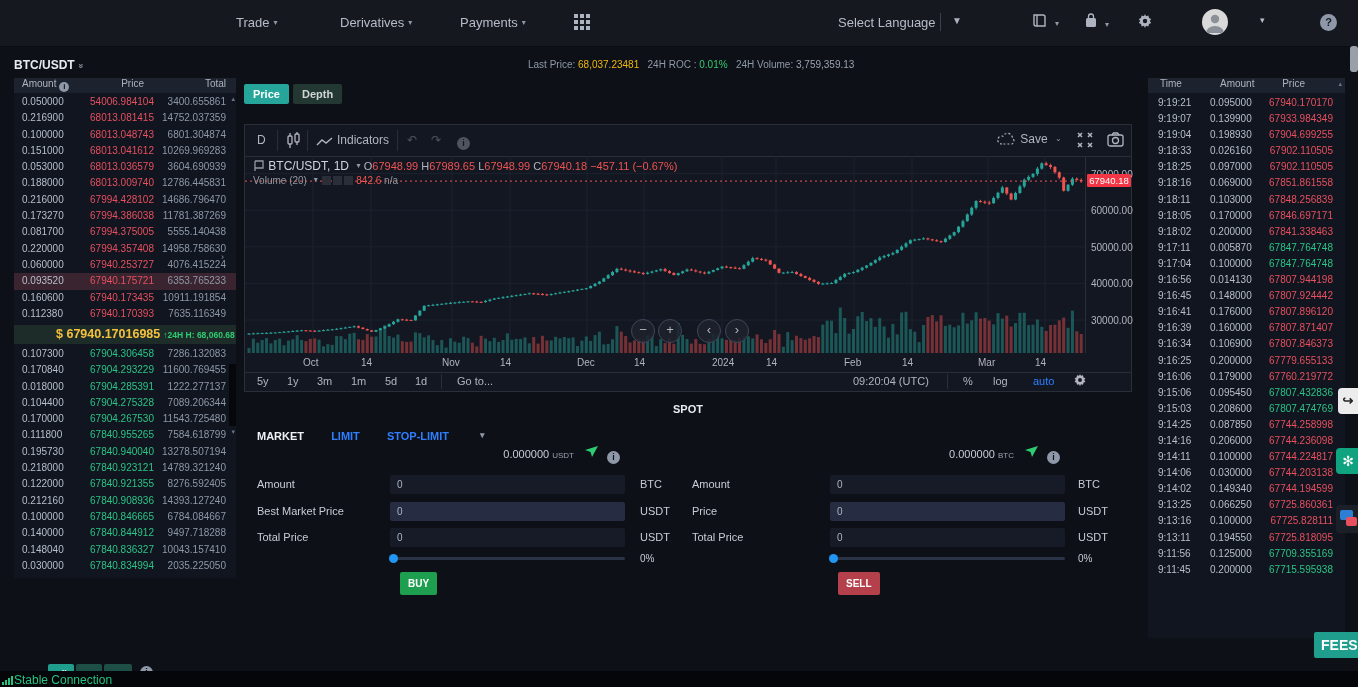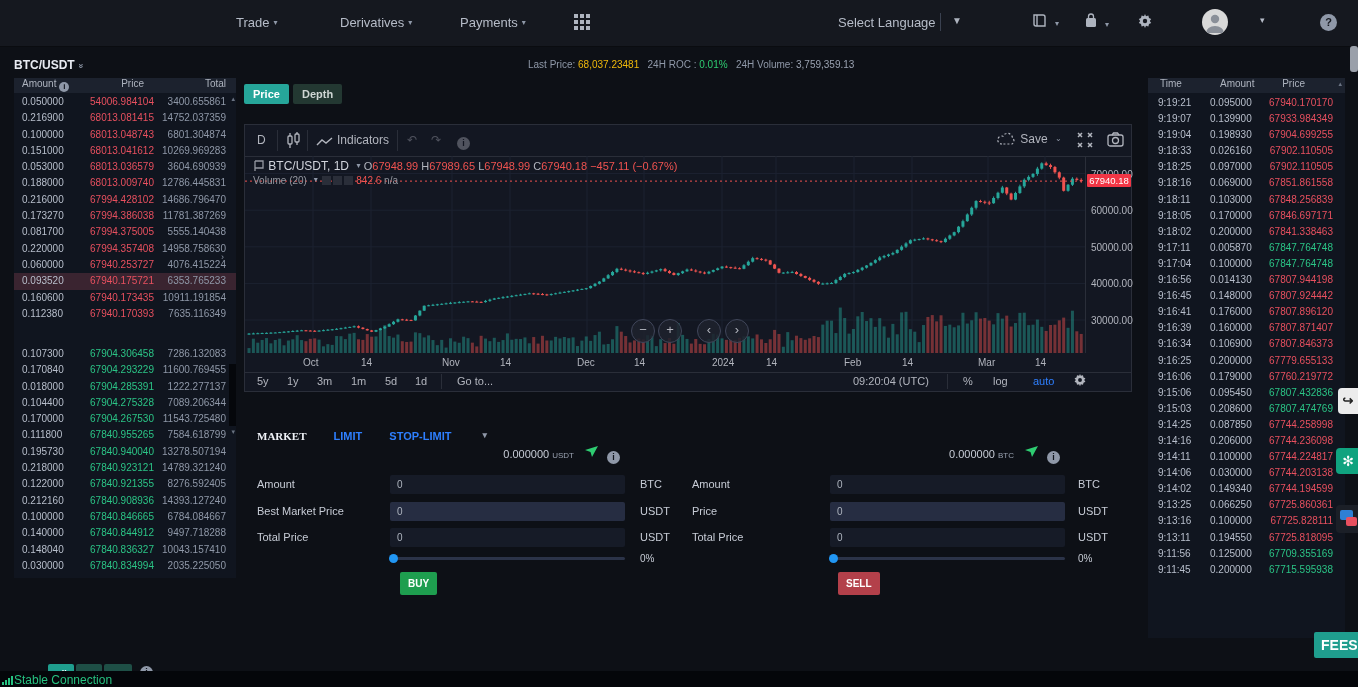--- a/index.html
+++ b/index.html
@@ -70,21 +70,21 @@
   #price-badge{position:absolute;left:1px;width:44px;background:#f23645;color:#fff;font-size:9.5px;text-align:center;border-radius:1px;padding:1px 0;z-index:7;}
   #time-axis{position:absolute;left:0;top:228px;width:886px;height:19px;border-bottom:1px solid #2a2e39;}
   .xtick{position:absolute;top:4px;font-size:10px;color:#b2b5be;}
   #chart-bottom{position:absolute;left:0;top:247px;width:886px;height:19px;font-size:11px;color:#b2b5be;}
   .cb-item{position:absolute;top:3px;cursor:pointer;}
   .cb-blue{color:#2e7fff;}
   
   #spot-title{position:absolute;left:244px;top:403px;width:888px;text-align:center;font-weight:bold;color:#e8ebf2;font-size:11px;}
   #form-tabs{position:absolute;left:257px;top:430px;font-size:11px;font-weight:bold;}
   #form-tabs span{margin-right:24px;cursor:pointer;}
-  .ft-active{color:#eef1f6;font-family:Liberation Serif, serif;}
+  .ft-active{color:#eef1f6;}
   .ft-blue{color:#2e7fff;}
   .bal-row{position:absolute;top:445px;font-size:11px;color:#c7ccd6;}
   .bal-row small{font-size:8px;color:#9aa2b1;}
   .send-icon{display:inline-block;margin:0 8px 0 10px;}
   .info-dot{display:inline-block;width:13px;height:13px;border-radius:50%;background:#8f98a8;color:#10141c;font-weight:bold;font-size:9px;text-align:center;line-height:13px;font-style:normal;vertical-align:-2px;}
   .f-label{position:absolute;font-size:11px;color:#c7ccd6;}
   .f-input{position:absolute;width:235px;height:19px;background:#161b27;border:0;border-radius:2px;color:#aeb4bf;font-size:10px;padding:0 7px;box-sizing:border-box;font-family:"Liberation Sans",sans-serif;}
   .f-input.focus{background:#262d42;}
   .f-unit{position:absolute;font-size:11px;color:#c7ccd6;}
   .slider-track{position:absolute;width:235px;height:3px;background:#2b3348;border-radius:2px;}
@@ -263,20 +263,24 @@
           <span class="a">0.160600</span>
           <span class="p">67940.173435</span>
           <span class="t">10911.191854</span>
         </div>
         <div class="ob-row sell">
           <span class="a">0.112380</span>
           <span class="p">67940.170393</span>
           <span class="t">7635.116349</span>
         </div>
       </div>
+    <div id="ob-price-row">
+      <span class="big">$ 67940.17016985</span>
+      <span class="hi"><span>↑</span><span>24H H: 68,060.68</span></span>
+    </div>
     <div id="ob-buys">
         <div class="ob-row buy">
           <span class="a">0.107300</span>
           <span class="p">67904.306458</span>
           <span class="t">7286.132083</span>
         </div>
         <div class="ob-row buy">
           <span class="a">0.170840</span>
           <span class="p">67904.293229</span>
           <span class="t">11600.769455</span>
@@ -1056,20 +1060,21 @@
       <span class="cb-item cb-blue" style="left:788px">auto</span>
       <span class="cb-item" style="left:828px;top:1px">
         <svg width="14" height="14" viewBox="0 0 16 16">
             <path d="M8 1 l1 2.2 2.4-.6 .6 2.4 2.2 1 -1.4 2 1.4 2 -2.2 1 -.6 2.4 -2.4-.6 -1 2.2 -1-2.2 -2.4 .6 -.6-2.4 -2.2-1 1.4-2 -1.4-2 2.2-1 .6-2.4 2.4 .6z" fill="#b2b5be"></path>
             <circle cx="8" cy="8" r="2.2" fill="#131722"></circle>
           </svg>
       </span>
     </div>
   </div>
 
+  <div id="spot-title">SPOT</div>
   <div id="form-tabs">
     <span class="ft-active">MARKET</span>
     <span class="ft-blue">LIMIT</span>
     <span class="ft-blue">STOP-LIMIT</span>
     <span class="caret" style="font-size:9px">▾</span>
   </div>
 
   <div class="bal-row" style="left:460px;width:160px;text-align:right">
     <span>0.000000</span> <small>USDT</small><span class="send-icon"><svg width="15" height="13" viewBox="0 0 15 13">
           <path d="M1 5 L14 1 L8 12 L6.5 7z" fill="#2ecc71"></path>

